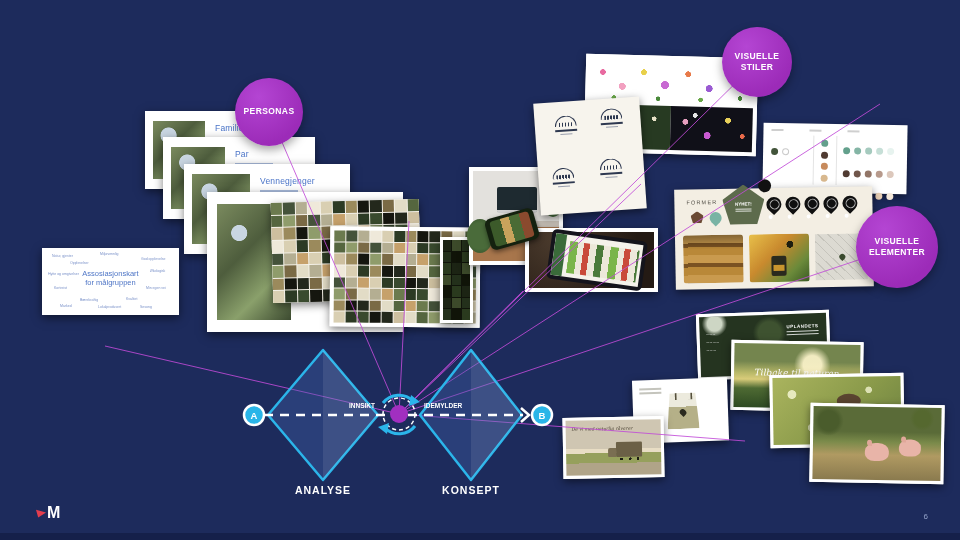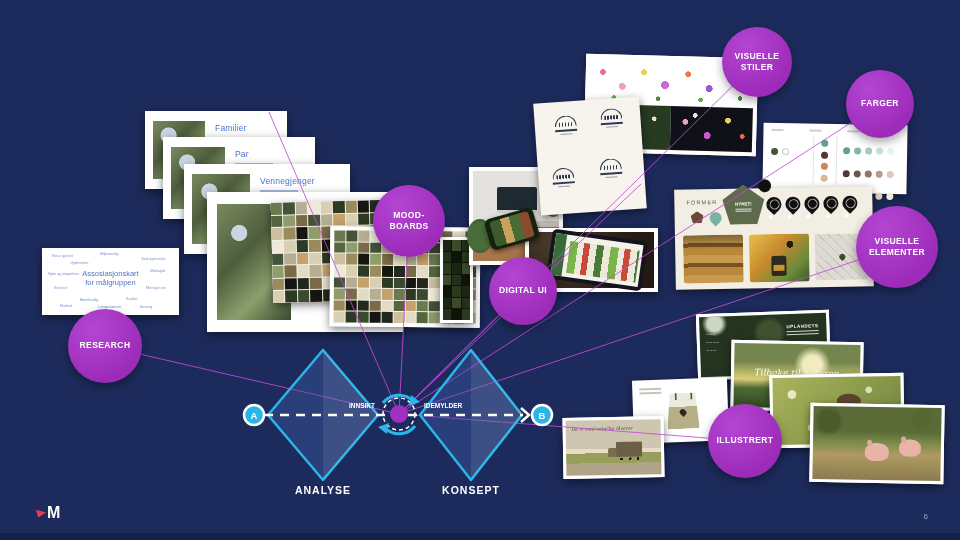--- a/index.html
+++ b/index.html
@@ -706,30 +706,25 @@
     <path d="M 383 403 A 20 20 0 0 1 413 401" fill="none" stroke="#2bb5ea" stroke-width="3"></path>
     <polygon points="411,395 420,402 409,406" fill="#2bb5ea"></polygon>
     <path d="M 415 426 A 20 20 0 0 1 385 428" fill="none" stroke="#2bb5ea" stroke-width="3"></path>
     <polygon points="387,434 378,427 389,423" fill="#2bb5ea"></polygon>
     <circle cx="399" cy="414" r="9" fill="#a12fc0"></circle>
 
     <text class="svgtext" x="323" y="494" font-size="10.5" letter-spacing="1" text-anchor="middle">ANALYSE</text>
     <text class="svgtext" x="471" y="494" font-size="10.5" letter-spacing="1" text-anchor="middle">KONSEPT</text>
   </svg>
 
-  <div class="bubble b-research">RESEARCH</div>
-  <div class="bubble b-moodboards">MOOD-
-BOARDS</div>
-  <div class="bubble b-digital">DIGITAL UI</div>
+  <div class="bubble b-personas">PERSONAS</div>
   <div class="bubble b-stiler">VISUELLE
 STILER</div>
-  <div class="bubble b-farger">FARGER</div>
   <div class="bubble b-elementer">VISUELLE
 ELEMENTER</div>
-  <div class="bubble b-illustrert">ILLUSTRERT</div>
 
   <div class="mlogo">
     <span class="m-flag"></span>
     <span class="m-letter">M</span>
   </div>
   <div class="pagenum">6</div>
 
   <div class="bottom-strip"></div>
 </div>
 

